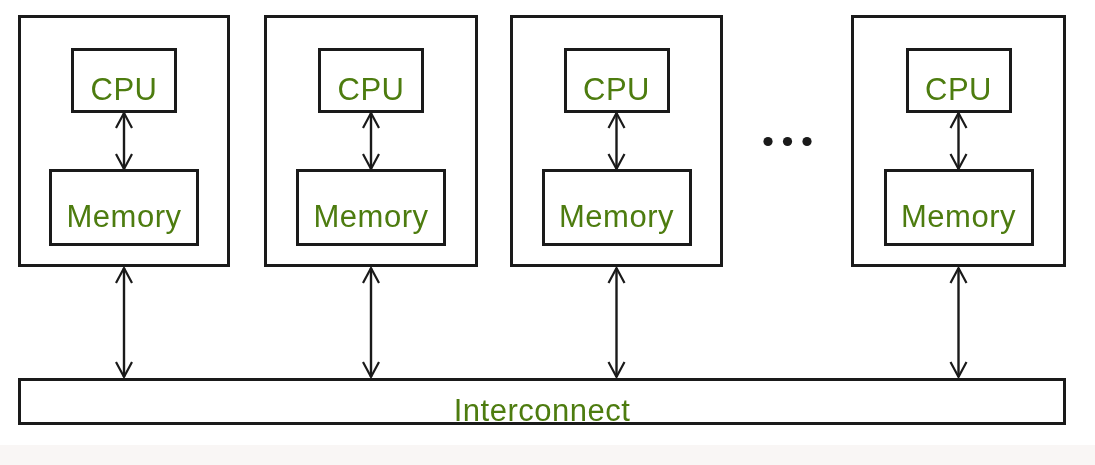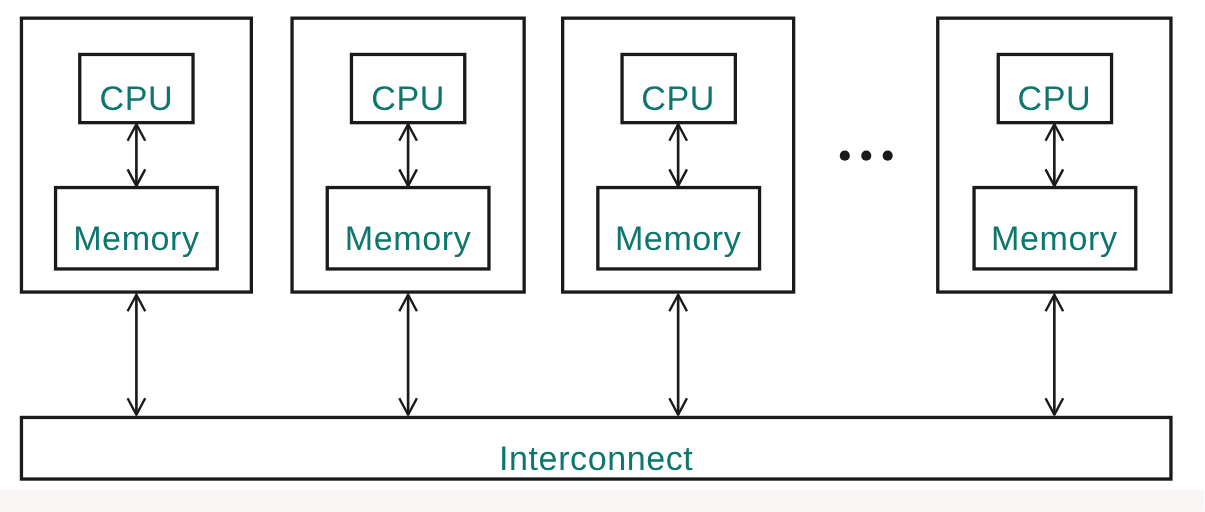--- a/index.html
+++ b/index.html
@@ -56,32 +56,32 @@
     height: 77px;
     border: 3px solid #1a1a1a;
     box-sizing: border-box;
     display: flex;
     align-items: center;
     justify-content: center;
   }
   .box-label {
     font-size: 31px;
     line-height: 1;
-    color: #0f766e;
+    color: #4d7c0f;
     letter-spacing: 0.5px;
     white-space: nowrap;
     padding-bottom: 3px;
     margin-top: 20px;
   }
   .bus {
     position: absolute;
     left: 18px;
     top: 378px;
     width: 1048px;
-    height: 59px;
+    height: 47px;
     border: 3px solid #1a1a1a;
     box-sizing: border-box;
     display: flex;
     align-items: center;
     justify-content: center;
     background: #ffffff;
   }
   .arrow-line {
     stroke: #1a1a1a;
     stroke-width: 2.4;

